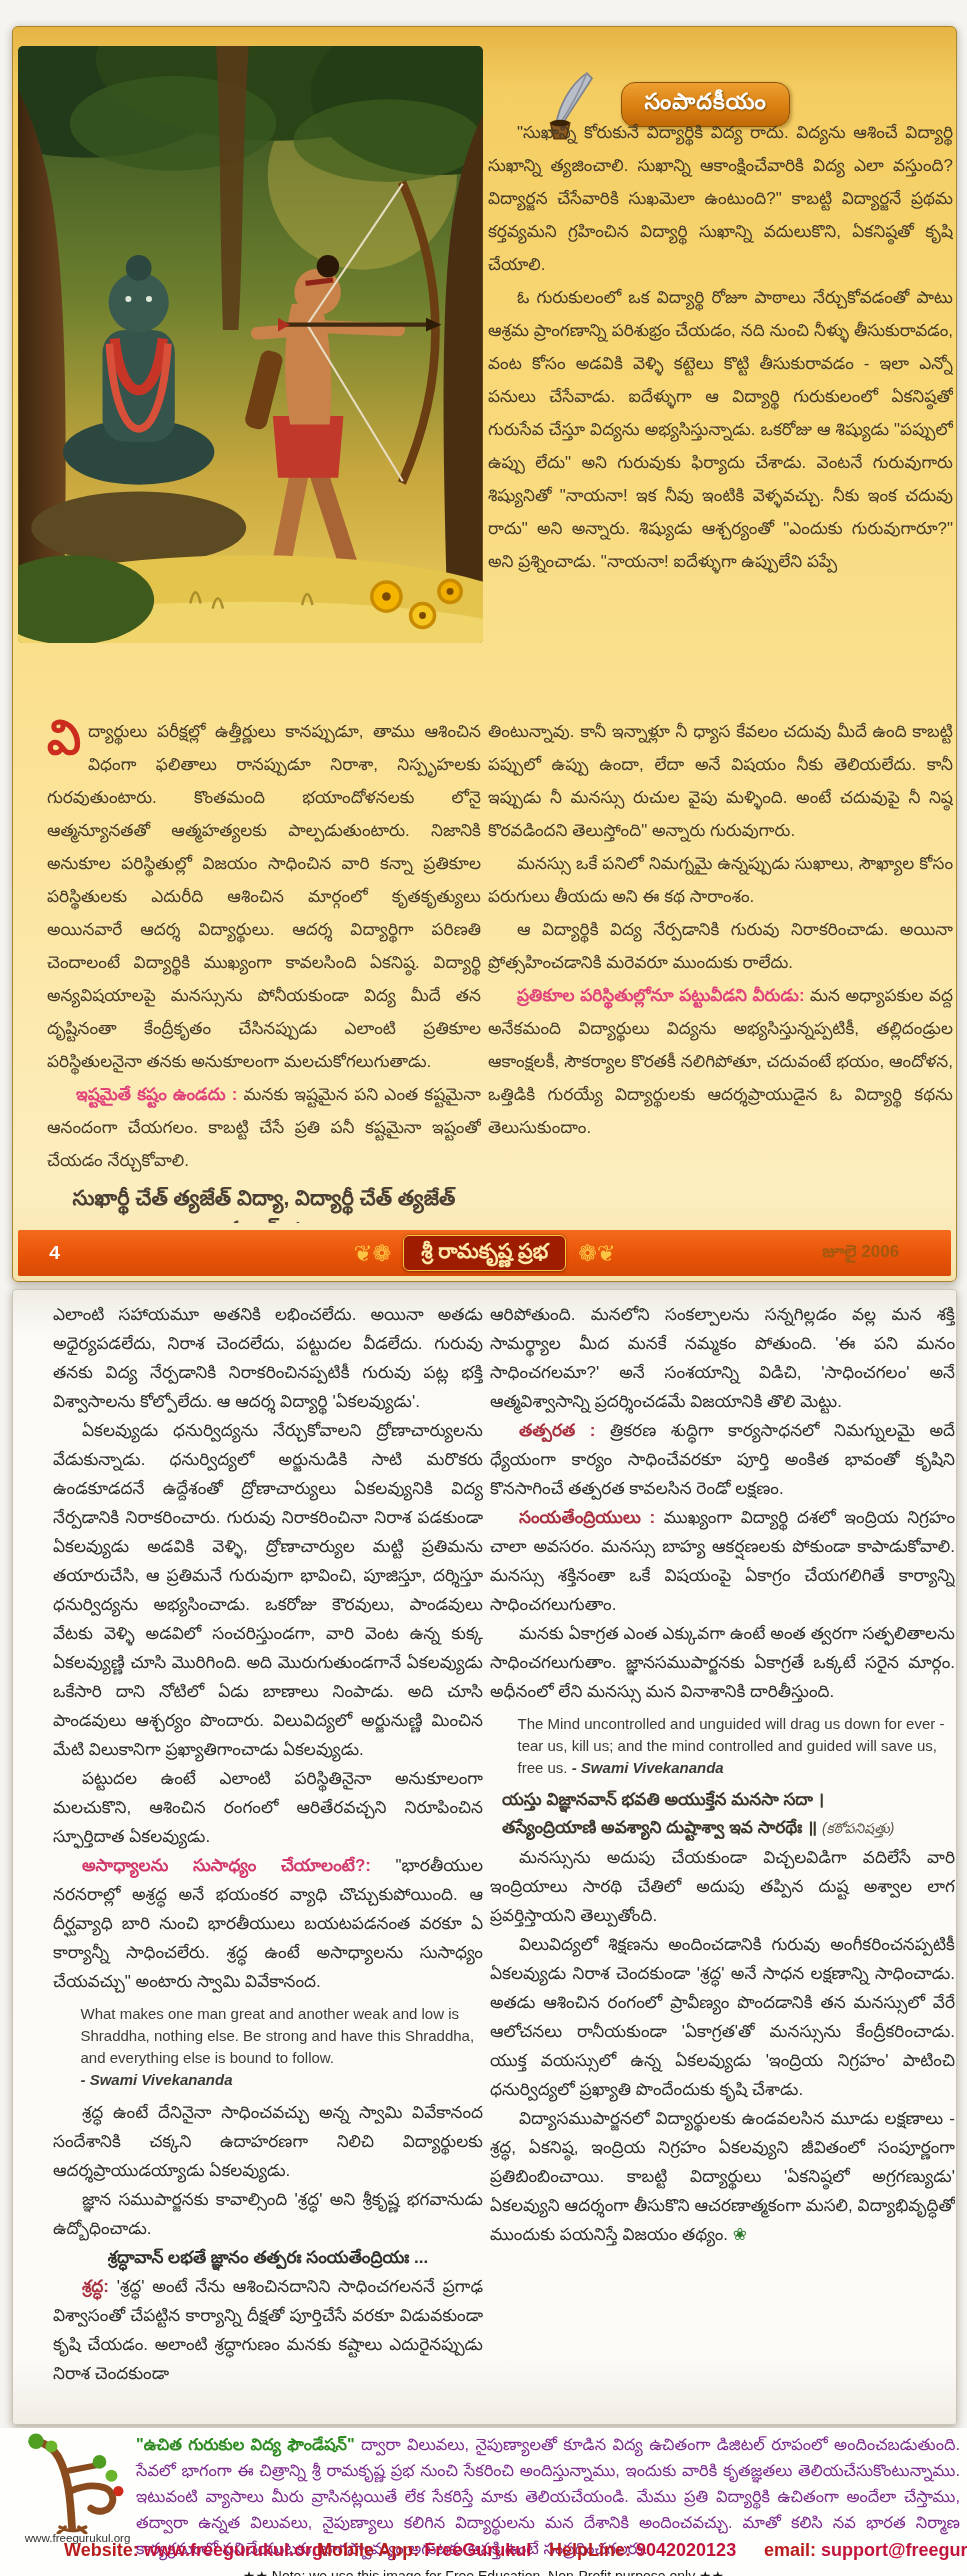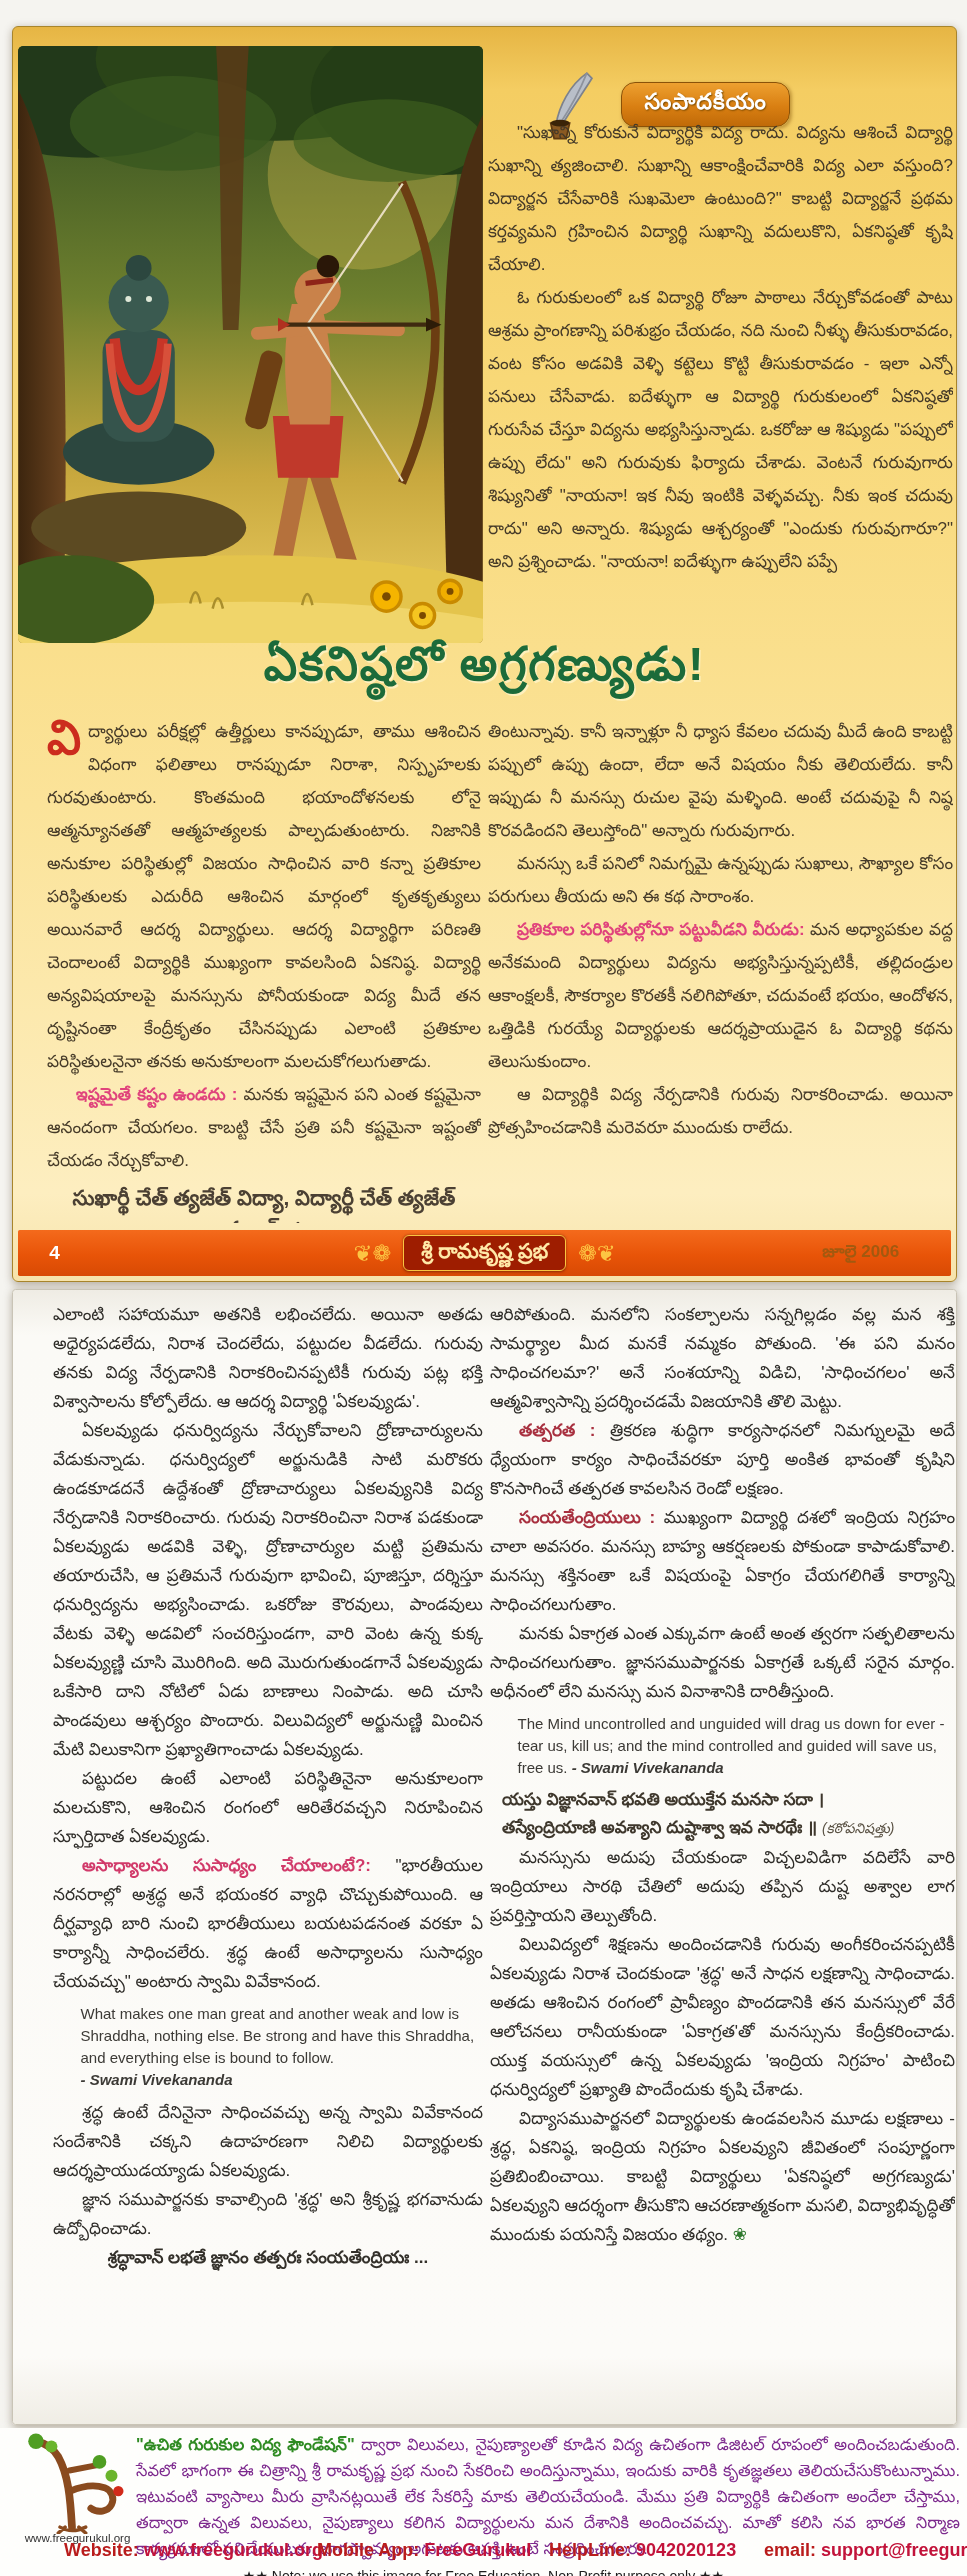--- a/index.html
+++ b/index.html
@@ -168,33 +168,32 @@
       <ellipse cx="29" cy="64" rx="11" ry="4" fill="#3a2408"></ellipse>
     </svg>
     <div class="badge">సంపాదకీయం</div>
   </div>
 
   <div id="intro-col" class="abs tcol">
     <p class="body ind">"సుఖాన్ని కోరుకునే విద్యార్థికి విద్య రాదు. విద్యను ఆశించే విద్యార్థి సుఖాన్ని త్యజించాలి. సుఖాన్ని ఆకాంక్షించేవారికి విద్య ఎలా వస్తుంది? విద్యార్జన చేసేవారికి సుఖమెలా ఉంటుంది?" కాబట్టి విద్యార్జనే ప్రథమ కర్తవ్యమని గ్రహించిన విద్యార్థి సుఖాన్ని వదులుకొని, ఏకనిష్ఠతో కృషి చేయాలి.</p>
     <p class="body ind">ఓ గురుకులంలో ఒక విద్యార్థి రోజూ పాఠాలు నేర్చుకోవడంతో పాటు ఆశ్రమ ప్రాంగణాన్ని పరిశుభ్రం చేయడం, నది నుంచి నీళ్ళు తీసుకురావడం, వంట కోసం అడవికి వెళ్ళి కట్టెలు కొట్టి తీసుకురావడం - ఇలా ఎన్నో పనులు చేసేవాడు. ఐదేళ్ళుగా ఆ విద్యార్థి గురుకులంలో ఏకనిష్ఠతో గురుసేవ చేస్తూ విద్యను అభ్యసిస్తున్నాడు. ఒకరోజు ఆ శిష్యుడు "పప్పులో ఉప్పు లేదు" అని గురువుకు ఫిర్యాదు చేశాడు. వెంటనే గురువుగారు శిష్యునితో "నాయనా! ఇక నీవు ఇంటికి వెళ్ళవచ్చు. నీకు ఇంక చదువు రాదు" అని అన్నారు. శిష్యుడు ఆశ్చర్యంతో "ఎందుకు గురువుగారూ?" అని ప్రశ్నించాడు. "నాయనా! ఐదేళ్ళుగా ఉప్పులేని పప్పే</p>
   </div>
 
-  <div id="page-title" class="abs">ఏకనిష్ఠలో అగ్రగణ్యుడు!</div>
 
   <div id="ul-col" class="abs tcol">
     <p class="body"><span class="dropcap">వి</span><span>ద్యార్థులు పరీక్షల్లో ఉత్తీర్ణులు కానప్పుడూ, తాము ఆశించిన విధంగా ఫలితాలు రానప్పుడూ నిరాశా, నిస్పృహలకు గురవుతుంటారు. కొంతమంది భయాందోళనలకు లోనై ఆత్మన్యూనతతో ఆత్మహత్యలకు పాల్పడుతుంటారు. నిజానికి అనుకూల పరిస్థితుల్లో విజయం సాధించిన వారి కన్నా ప్రతికూల పరిస్థితులకు ఎదురీది ఆశించిన మార్గంలో కృతకృత్యులు అయినవారే ఆదర్శ విద్యార్థులు. ఆదర్శ విద్యార్థిగా పరిణతి చెందాలంటే విద్యార్థికి ముఖ్యంగా కావలసింది ఏకనిష్ఠ. విద్యార్థి అన్యవిషయాలపై మనస్సును పోనీయకుండా విద్య మీదే తన దృష్టినంతా కేంద్రీకృతం చేసినప్పుడు ఎలాంటి ప్రతికూల పరిస్థితులనైనా తనకు అనుకూలంగా మలచుకోగలుగుతాడు.</span></p>
     <p class="body ind"><span class="subhead">ఇష్టమైతే కష్టం ఉండదు :</span> <span>మనకు ఇష్టమైన పని ఎంత కష్టమైనా ఆనందంగా చేయగలం. కాబట్టి చేసే ప్రతి పనీ కష్టమైనా ఇష్టంతో చేయడం నేర్చుకోవాలి.</span></p>
     <p class="verse"><span>సుఖార్థీ చేత్ త్యజేత్ విద్యా, విద్యార్థీ చేత్ త్యజేత్ సుఖమ్ ।</span><br><span>సుఖార్థినః కుతో విద్యా, కుతో విద్యార్థినః సుఖమ్ ॥</span></p>
   </div>
 
   <div id="ur-col" class="abs tcol">
     <p class="body">తింటున్నావు. కానీ ఇన్నాళ్లూ నీ ధ్యాస కేవలం చదువు మీదే ఉంది కాబట్టి పప్పులో ఉప్పు ఉందా, లేదా అనే విషయం నీకు తెలియలేదు. కానీ ఇప్పుడు నీ మనస్సు రుచుల వైపు మళ్ళింది. అంటే చదువుపై నీ నిష్ఠ కొరవడిందని తెలుస్తోంది" అన్నారు గురువుగారు.</p>
     <p class="body ind">మనస్సు ఒకే పనిలో నిమగ్నమై ఉన్నప్పుడు సుఖాలు, సౌఖ్యాల కోసం పరుగులు తీయదు అని ఈ కథ సారాంశం.</p>
+    <p class="body ind">ఆ విద్యార్థికి విద్య నేర్పడానికి గురువు నిరాకరించాడు. అయినా ప్రోత్సహించడానికి మరెవరూ ముందుకు రాలేదు.</p>
     <p class="body ind"><span class="subhead">ప్రతికూల పరిస్థితుల్లోనూ పట్టువీడని వీరుడు:</span> <span>మన అధ్యాపకుల వద్ద అనేకమంది విద్యార్థులు విద్యను అభ్యసిస్తున్నప్పటికీ, తల్లిదండ్రుల ఆకాంక్షలకీ, సౌకర్యాల కొరతకీ నలిగిపోతూ, చదువంటే భయం, ఆందోళన, ఒత్తిడికి గురయ్యే విద్యార్థులకు ఆదర్శప్రాయుడైన ఓ విద్యార్థి కథను తెలుసుకుందాం.</span></p>
-    <p class="body ind">ఆ విద్యార్థికి విద్య నేర్పడానికి గురువు నిరాకరించాడు. అయినా ప్రోత్సహించడానికి మరెవరూ ముందుకు రాలేదు.</p>
   </div>
 
   <div id="banner" class="abs">
     <span id="banner-num">4</span>
     <div id="banner-center">
       <span class="orn">❦❁</span><span id="banner-name">శ్రీ రామకృష్ణ ప్రభ</span><span class="orn">❁❦</span>
     </div>
     <span id="banner-date">జూలై 2006</span>
   </div>
 </div>
@@ -203,20 +202,21 @@
 
   <div id="ll-col" class="abs tcol">
     <p class="lbody">ఎలాంటి సహాయమూ అతనికి లభించలేదు. అయినా అతడు అధైర్యపడలేదు, నిరాశ చెందలేదు, పట్టుదల వీడలేదు. గురువు తనకు విద్య నేర్పడానికి నిరాకరించినప్పటికీ గురువు పట్ల భక్తి విశ్వాసాలను కోల్పోలేదు. ఆ ఆదర్శ విద్యార్థి 'ఏకలవ్యుడు'.</p>
     <p class="lbody ind">ఏకలవ్యుడు ధనుర్విద్యను నేర్చుకోవాలని ద్రోణాచార్యులను వేడుకున్నాడు. ధనుర్విద్యలో అర్జునుడికి సాటి మరొకరు ఉండకూడదనే ఉద్దేశంతో ద్రోణాచార్యులు ఏకలవ్యునికి విద్య నేర్పడానికి నిరాకరించారు. గురువు నిరాకరించినా నిరాశ పడకుండా ఏకలవ్యుడు అడవికి వెళ్ళి, ద్రోణాచార్యుల మట్టి ప్రతిమను తయారుచేసి, ఆ ప్రతిమనే గురువుగా భావించి, పూజిస్తూ, దర్శిస్తూ ధనుర్విద్యను అభ్యసించాడు. ఒకరోజు కౌరవులు, పాండవులు వేటకు వెళ్ళి అడవిలో సంచరిస్తుండగా, వారి వెంట ఉన్న కుక్క ఏకలవ్యుణ్ణి చూసి మొరిగింది. అది మొరుగుతుండగానే ఏకలవ్యుడు ఒకేసారి దాని నోటిలో ఏడు బాణాలు నింపాడు. అది చూసి పాండవులు ఆశ్చర్యం పొందారు. విలువిద్యలో అర్జునుణ్ణి మించిన మేటి విలుకానిగా ప్రఖ్యాతిగాంచాడు ఏకలవ్యుడు.</p>
     <p class="lbody ind">పట్టుదల ఉంటే ఎలాంటి పరిస్థితినైనా అనుకూలంగా మలచుకొని, ఆశించిన రంగంలో ఆరితేరవచ్చని నిరూపించిన స్ఫూర్తిదాత ఏకలవ్యుడు.</p>
     <p class="lbody ind"><span class="subhead-l">అసాధ్యాలను సుసాధ్యం చేయాలంటే?:</span> <span>"భారతీయుల నరనరాల్లో అశ్రద్ధ అనే భయంకర వ్యాధి చొచ్చుకుపోయింది. ఆ దీర్ఘవ్యాధి బారి నుంచి భారతీయులు బయటపడనంత వరకూ ఏ కార్యాన్నీ సాధించలేరు. శ్రద్ధ ఉంటే అసాధ్యాలను సుసాధ్యం చేయవచ్చు" అంటారు స్వామి వివేకానంద.</span></p>
     <p class="quote-en"><span>What makes one man great and another weak and low is Shraddha, nothing else. Be strong and have this Shraddha, and everything else is bound to follow.</span> <span class="attrib">- Swami Vivekananda</span></p>
     <p class="lbody ind">శ్రద్ధ ఉంటే దేనినైనా సాధించవచ్చు అన్న స్వామి వివేకానంద సందేశానికి చక్కని ఉదాహరణగా నిలిచి విద్యార్థులకు ఆదర్శప్రాయుడయ్యాడు ఏకలవ్యుడు.</p>
     <p class="lbody ind">జ్ఞాన సముపార్జనకు కావాల్సింది 'శ్రద్ధ' అని శ్రీకృష్ణ భగవానుడు ఉద్బోధించాడు.</p>
     <p class="lbody gita">శ్రద్ధావాన్ లభతే జ్ఞానం తత్పరః సంయతేంద్రియః ...</p>
+    <p class="lbody ind"><span class="subhead-m">శ్రద్ధ:</span> <span>'శ్రద్ధ' అంటే నేను ఆశించినదానిని సాధించగలననే ప్రగాఢ విశ్వాసంతో చేపట్టిన కార్యాన్ని దీక్షతో పూర్తిచేసే వరకూ విడువకుండా కృషి చేయడం. అలాంటి శ్రద్ధాగుణం మనకు కష్టాలు ఎదురైనప్పుడు నిరాశ చెందకుండా</span></p>
   </div>
 
   <div id="lr-col" class="abs tcol">
     <p class="lbody">ఆరిపోతుంది. మనలోని సంకల్పాలను సన్నగిల్లడం వల్ల మన శక్తి సామర్థ్యాల మీద మనకే నమ్మకం పోతుంది. 'ఈ పని మనం సాధించగలమా?' అనే సంశయాన్ని విడిచి, 'సాధించగలం' అనే ఆత్మవిశ్వాసాన్ని ప్రదర్శించడమే విజయానికి తొలి మెట్టు.</p>
     <p class="lbody ind"><span class="subhead-m">తత్పరత :</span> <span>త్రికరణ శుద్ధిగా కార్యసాధనలో నిమగ్నులమై అదే ధ్యేయంగా కార్యం సాధించేవరకూ పూర్తి అంకిత భావంతో కృషిని కొనసాగించే తత్పరత కావలసిన రెండో లక్షణం.</span></p>
     <p class="lbody ind"><span class="subhead-m">సంయతేంద్రియులు :</span> <span>ముఖ్యంగా విద్యార్థి దశలో ఇంద్రియ నిగ్రహం చాలా అవసరం. మనస్సు బాహ్య ఆకర్షణలకు పోకుండా కాపాడుకోవాలి. మనస్సు శక్తినంతా ఒకే విషయంపై ఏకాగ్రం చేయగలిగితే కార్యాన్ని సాధించగలుగుతాం.</span></p>
     <p class="lbody ind">మనకు ఏకాగ్రత ఎంత ఎక్కువగా ఉంటే అంత త్వరగా సత్ఫలితాలను సాధించగలుగుతాం. జ్ఞానసముపార్జనకు ఏకాగ్రతే ఒక్కటే సరైన మార్గం. అధీనంలో లేని మనస్సు మన వినాశానికి దారితీస్తుంది.</p>
     <p class="quote-en"><span>The Mind uncontrolled and unguided will drag us down for ever - tear us, kill us; and the mind controlled and guided will save us, free us.</span> <span class="attrib">- Swami Vivekananda</span></p>
     <p class="verse-sa"><span>యస్తు విజ్ఞానవాన్ భవతి అయుక్తేన మనసా సదా ।</span><br><span>తస్యేంద్రియాణి అవశ్యాని దుష్టాశ్వా ఇవ సారథేః ॥</span> <span class="verse-src">(కఠోపనిషత్తు)</span></p>
     <p class="lbody ind">మనస్సును అదుపు చేయకుండా విచ్చలవిడిగా వదిలేసే వారి ఇంద్రియాలు సారథి చేతిలో అదుపు తప్పిన దుష్ట అశ్వాల లాగ ప్రవర్తిస్తాయని తెల్పుతోంది.</p>

